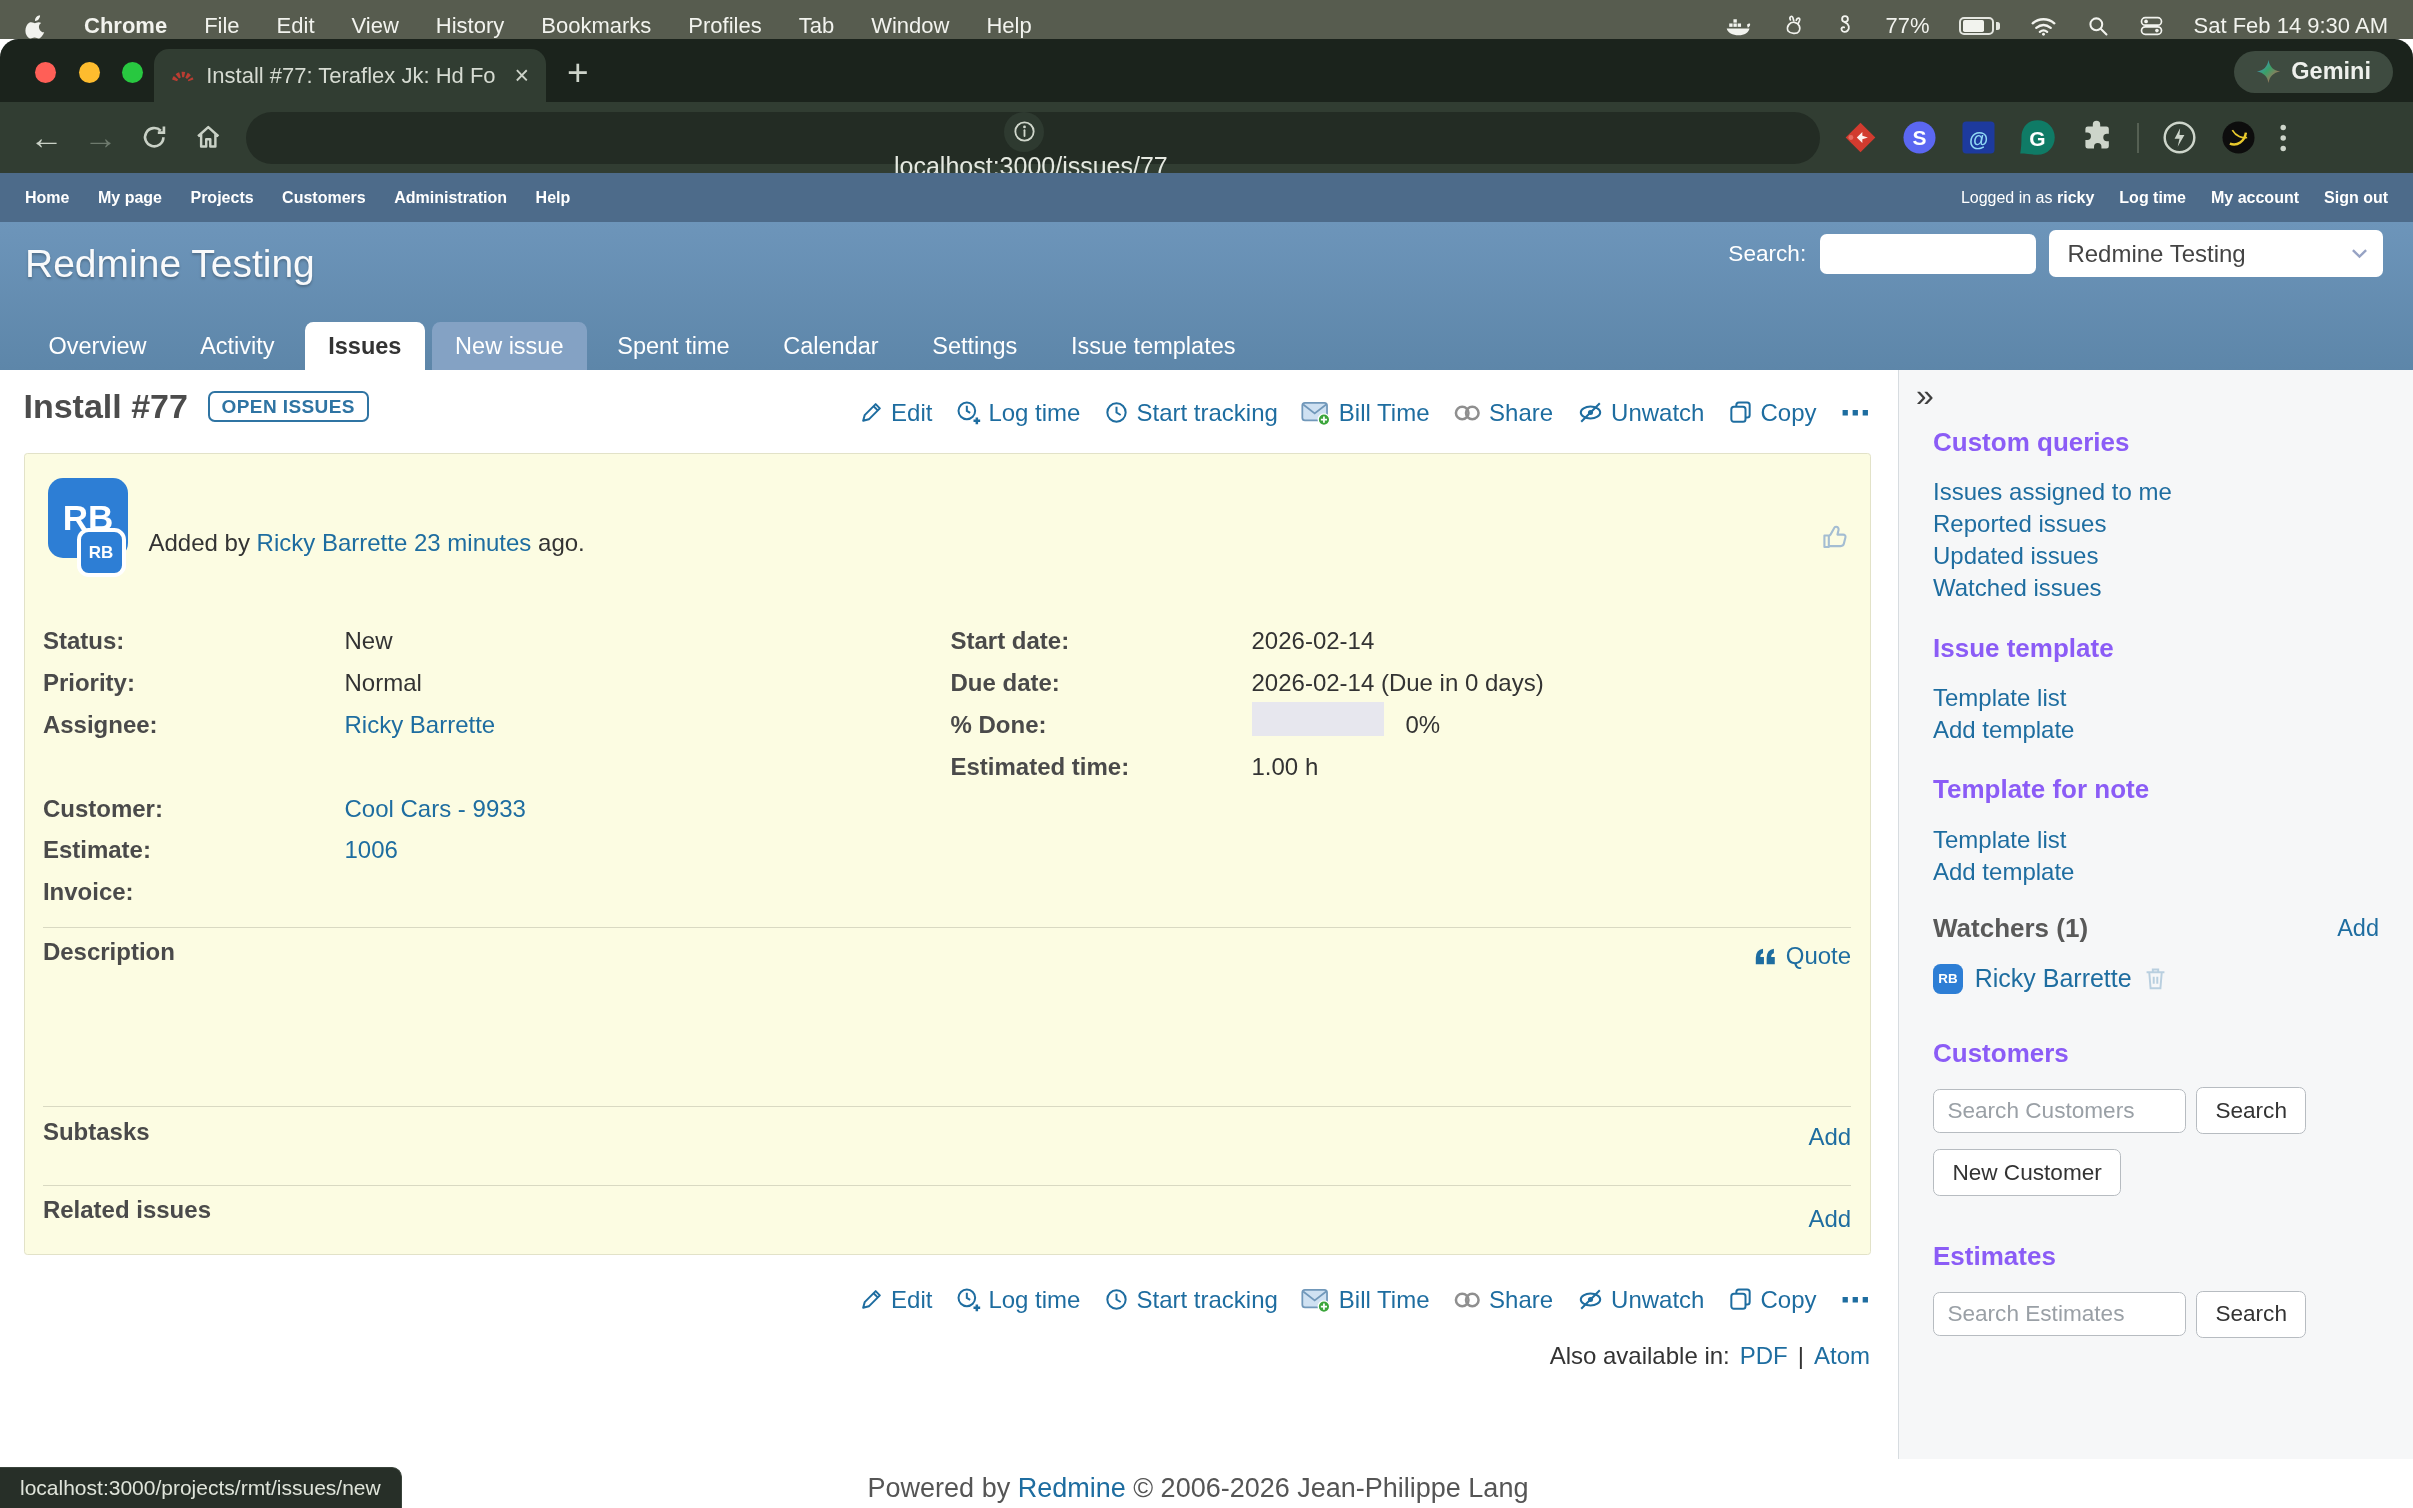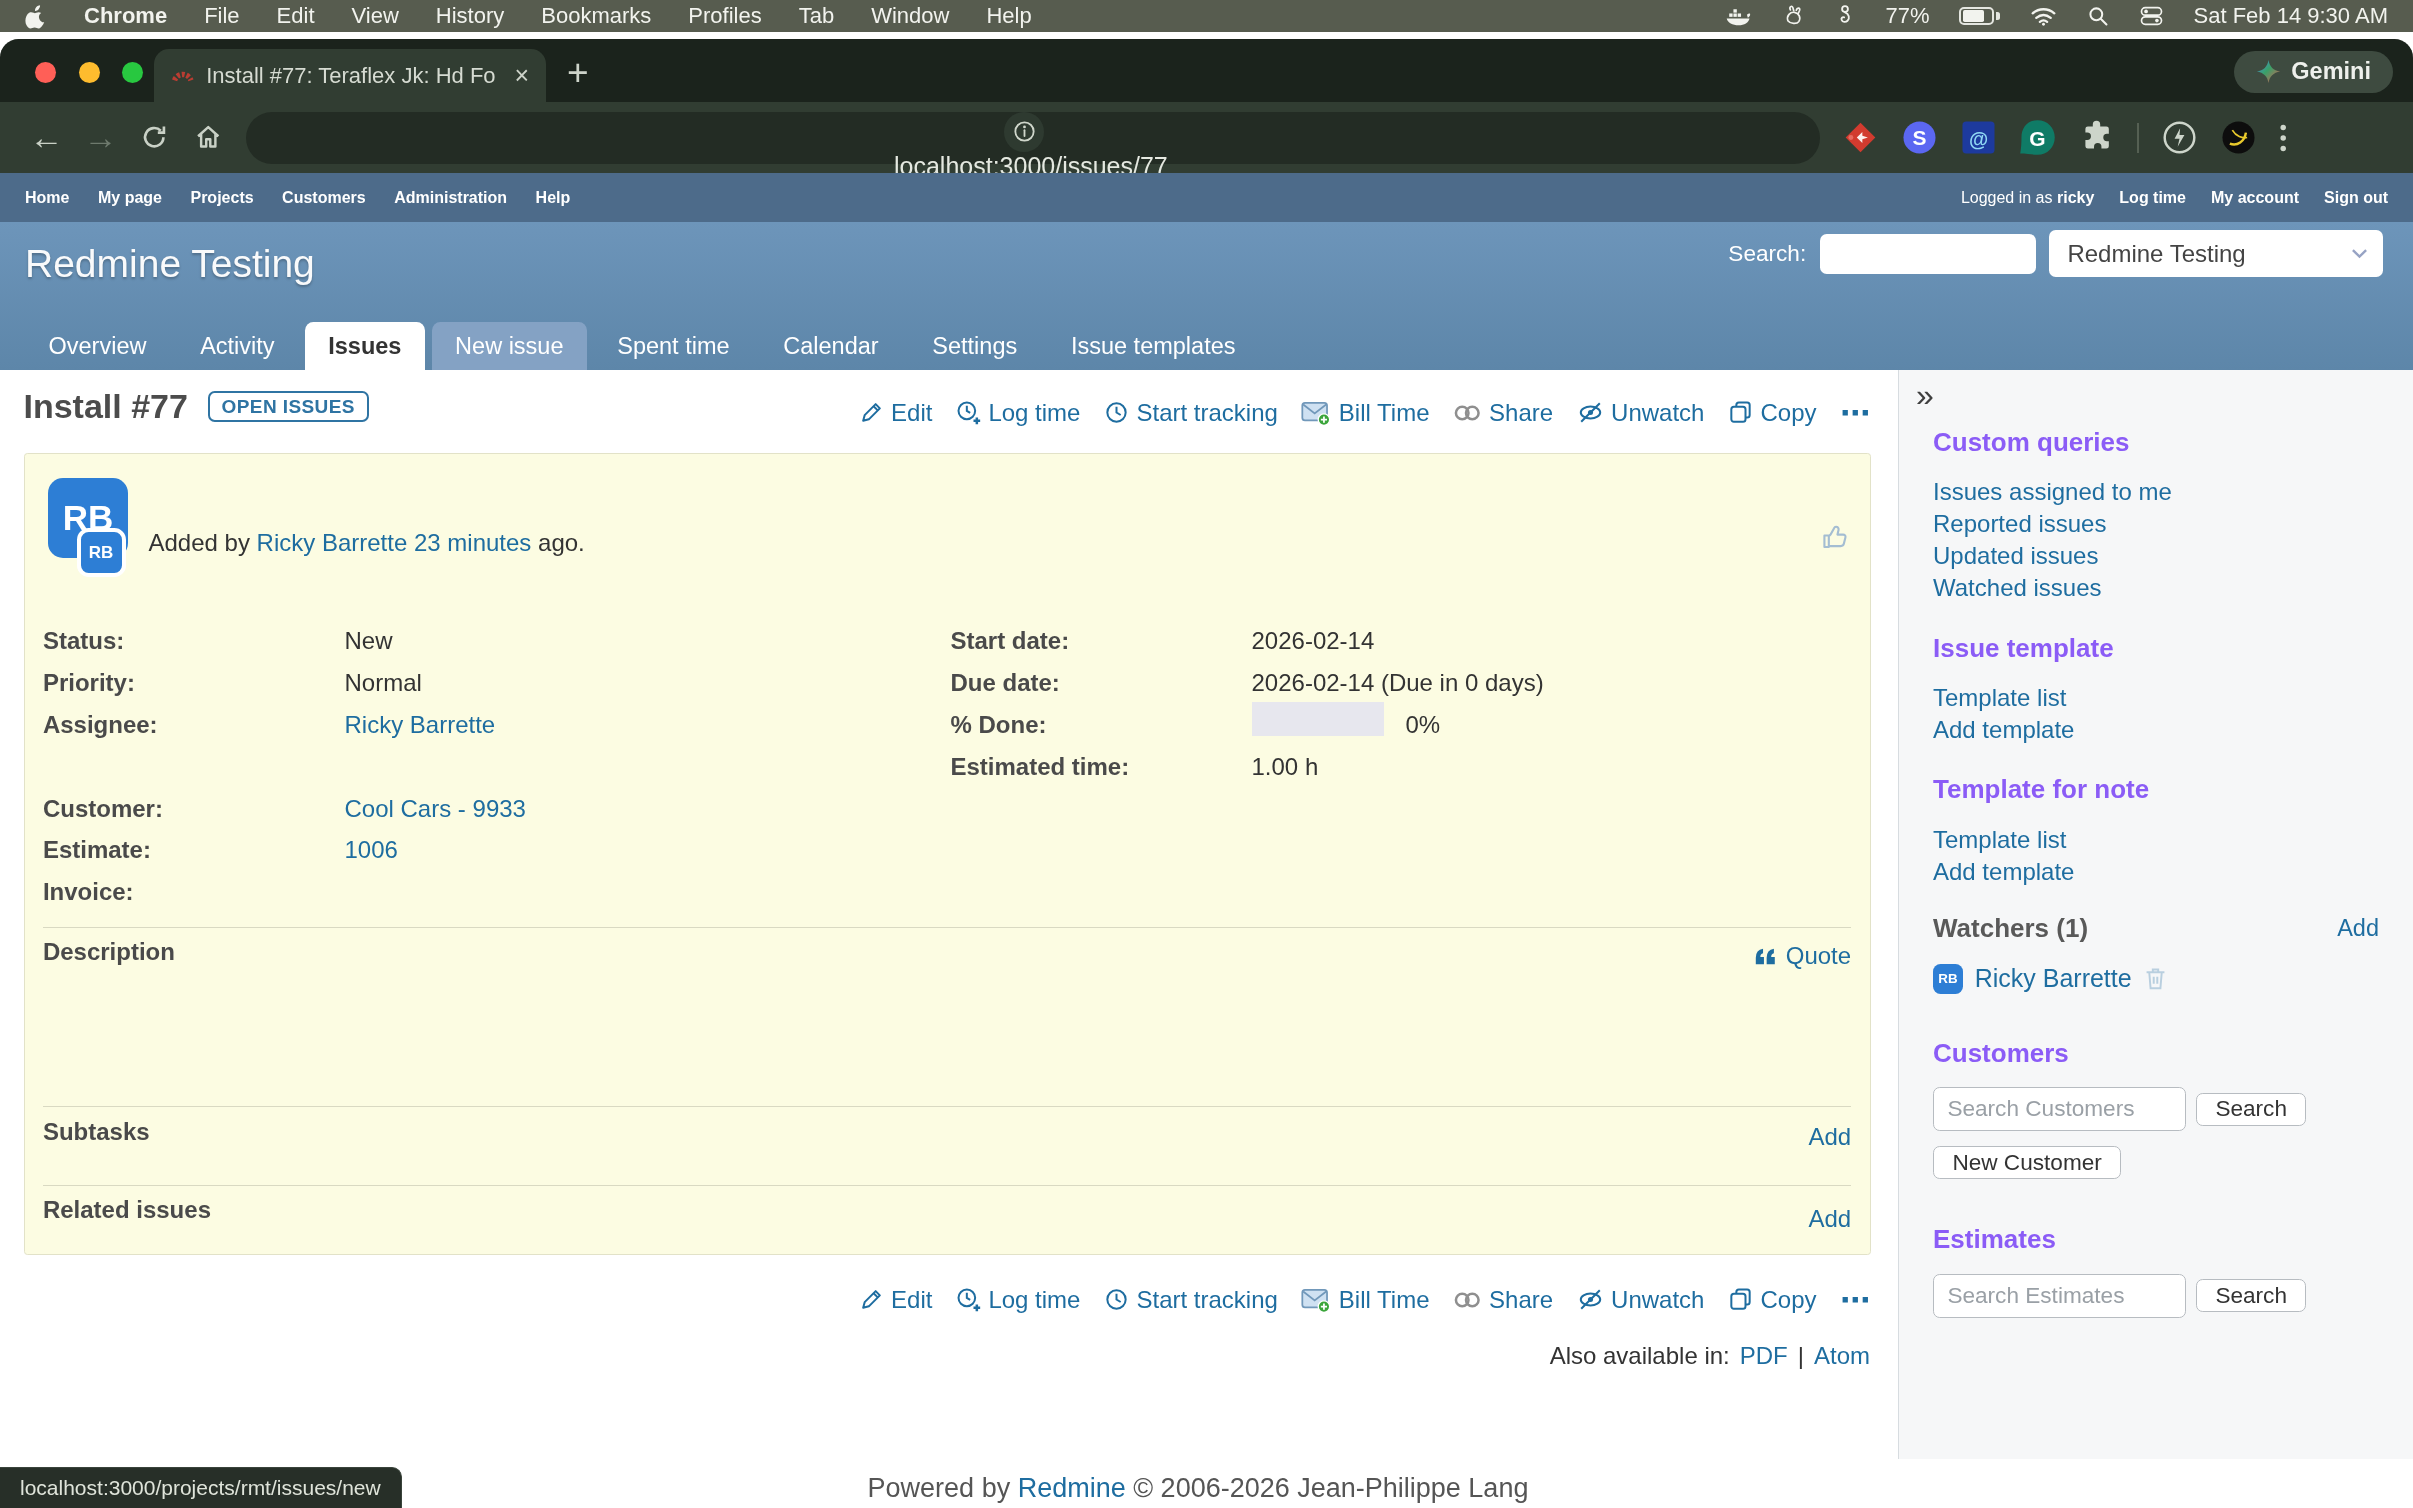--- a/index.html
+++ b/index.html
@@ -1,22 +1,22 @@
 <!DOCTYPE html>
 <html style="font-size:13.4px"><head>
 <meta charset="utf-8">
 <style>
   * { margin:0; padding:0; box-sizing:border-box; }
   html,body { width:2413px; height:1508px; overflow:hidden;
     font-family:"Liberation Sans","DejaVu Sans",sans-serif; background:#fff; }
   .page { position:relative; width:2413px; height:1508px; }
 
   
-  .menubar { position:absolute; top:0; left:0; right:0; height:32px; background:#575c4f;
-    display:flex; align-items:center; padding:0 25px; color:#f2f3ee; font-size:22px; }
+  .menubar { position:absolute; top:0; left:0; right:0; height:39px; background:#575c4f;
+    display:flex; align-items:flex-end; padding:0 25px; color:#f2f3ee; font-size:22px; }
   .menubar-left { display:flex; align-items:center; gap:37px; }
   .menubar-left .app-name { font-weight:700; }
   .menubar-right { margin-left:auto; display:flex; align-items:center; gap:30px; }
   .battery { display:flex; align-items:center; }
   .battery-body { width:35px; height:18.4px; border:2.1px solid rgba(244,245,240,.9); border-radius:5px;
     padding:1.7px; display:flex; }
   .battery-fill { width:77%; background:#f2f3ee; border-radius:1.7px; }
   .battery-nub { width:3.4px; height:8.4px; background:rgba(244,245,240,.9); border-radius:0 2.5px 2.5px 0; margin-left:1.7px; }
 
   
@@ -121,21 +121,21 @@
   .watch-h .t { font-size:26px; font-weight:700; color:#595959; }
   .watch-h a { font-size:23.5px; color:#1e6da0; text-decoration:none; }
   .watcher-row { display:flex; align-items:center; gap:11.7px; margin:20px 34px 0 34px; }
   .watcher-avatar { width:30px; height:30px; border-radius:7.5px; background:#2d7ed5; color:#fff;
     font-size:13.4px; font-weight:700; display:flex; align-items:center; justify-content:center; }
   .watcher-row a { font-size:25px; color:#1e6da0; text-decoration:none; }
   .inp-row { display:flex; gap:10px; margin:18.4px 34px 0 34px; align-items:center; }
   .sb-input { width:253px; height:44px; border:0.8px solid #b7bcc1; border-radius:6.7px; background:#fff;
     font-size:22.6px; padding:0 13.4px; color:#333; }
   .sb-input::placeholder { color:#9aa0a6; }
-  .sb-btn { height:33px; padding:0 18.4px; background:#fff; border:0.8px solid #b7bcc1; border-radius:6.7px;
+  .sb-btn { height:47px; padding:0 18.4px; background:#fff; border:0.8px solid #b7bcc1; border-radius:6.7px;
     font-size:22.6px; color:#333; font-family:inherit; cursor:pointer; }
   .newcust { margin:15px 34px 0 34px; }
 
   
   .rm-footer { position:absolute; left:0; right:17px; top:1103px; text-align:center; font-size:27px; color:#555; }
   .status-bubble { position:absolute; left:0; top:1467px; height:41px; background:#272f28;
     color:#dfe4da; font-size:21px; display:flex; align-items:center; padding:0 20px;
     border-top:0.8px solid #3a443b; border-right:0.8px solid #3a443b; border-radius:0 10px 0 0; }
   svg { display:block; }
 </style>

